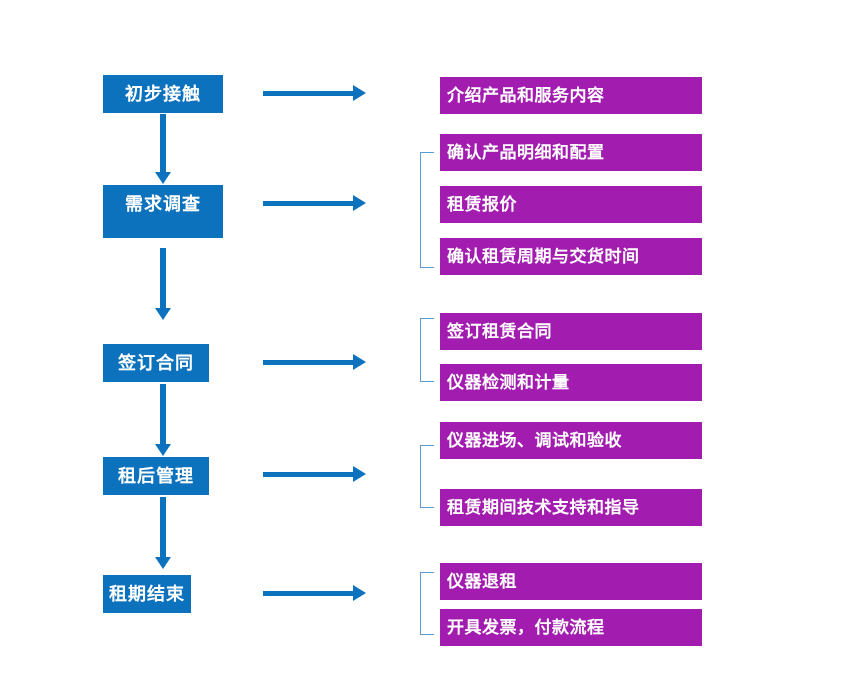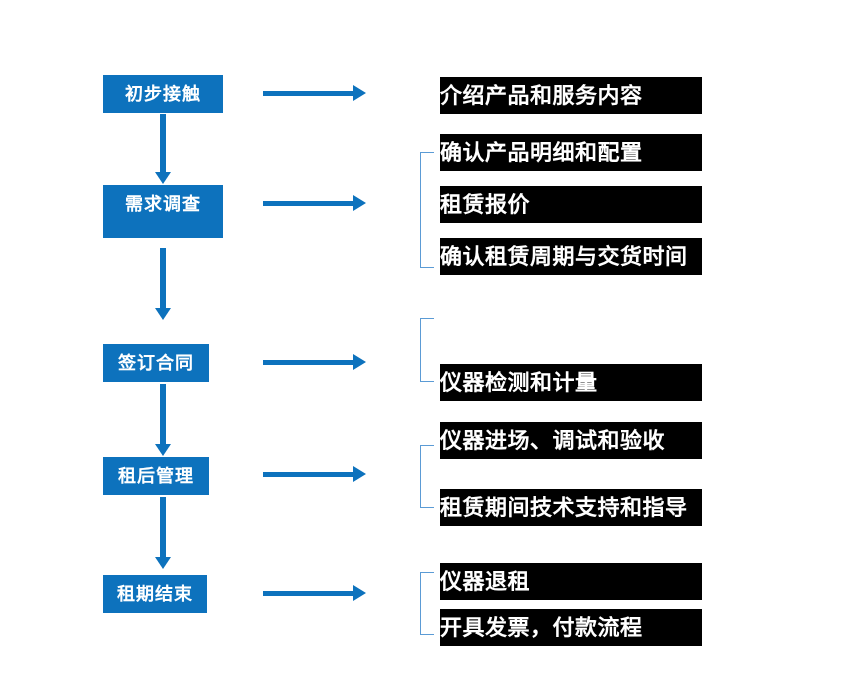--- a/index.html
+++ b/index.html
@@ -49,27 +49,27 @@
     letter-spacing: 1px;
     white-space: nowrap;
   }
 
   
   .detail-box {
     position: absolute;
     left: 440px;
     width: 262px;
     height: 37px;
-    background: #000000;
+    background: #a21caf;
     color: #ffffff;
-    font-size: 22px;
+    font-size: 17px;
     font-weight: bold;
     line-height: 37px;
     text-align: left;
-    padding-left: 0;
+    padding-left: 7px;
     box-sizing: border-box;
     letter-spacing: 0.5px;
     white-space: nowrap;
   }
 
   
   .arrow-right {
     position: absolute;
     height: 16px;
   }
@@ -169,20 +169,21 @@
     <div class="head" style="left:90px;"></div>
   </div>
 
   <div class="arrow-down" style="left:155px; top:384px; height:72px;">
     <div class="shaft" style="height:60px;"></div>
     <div class="head" style="top:60px;"></div>
   </div>
 
   <div class="bracket" style="top:318px; height:64px;"></div>
 
+  <div class="detail-box" style="top:313px;">签订租赁合同</div>
 
   <div class="detail-box" style="top:364px;">仪器检测和计量</div>
 
   <div class="stage-box" style="left:103px; top:457px; width:106px; height:38px; line-height:38px;">租后管理</div>
 
   <div class="arrow-right" style="left:263px; top:466px; width:103px;">
     <div class="shaft" style="width:92px;"></div>
     <div class="head" style="left:90px;"></div>
   </div>
 
@@ -190,21 +191,21 @@
     <div class="shaft" style="height:60px;"></div>
     <div class="head" style="top:60px;"></div>
   </div>
 
   <div class="bracket" style="top:445px; height:63px;"></div>
 
   <div class="detail-box" style="top:422px;">仪器进场、调试和验收</div>
 
   <div class="detail-box" style="top:489px;">租赁期间技术支持和指导</div>
 
-  <div class="stage-box" style="left:103px; top:575px; width:104px; height:38px; line-height:38px;">租期结束</div>
+  <div class="stage-box" style="left:103px; top:575px; width:88px; height:38px; line-height:38px;">租期结束</div>
 
   <div class="arrow-right" style="left:263px; top:585px; width:103px;">
     <div class="shaft" style="width:92px;"></div>
     <div class="head" style="left:90px;"></div>
   </div>
 
   <div class="bracket" style="top:572px; height:63px;"></div>
 
   <div class="detail-box" style="top:563px;">仪器退租</div>
 

